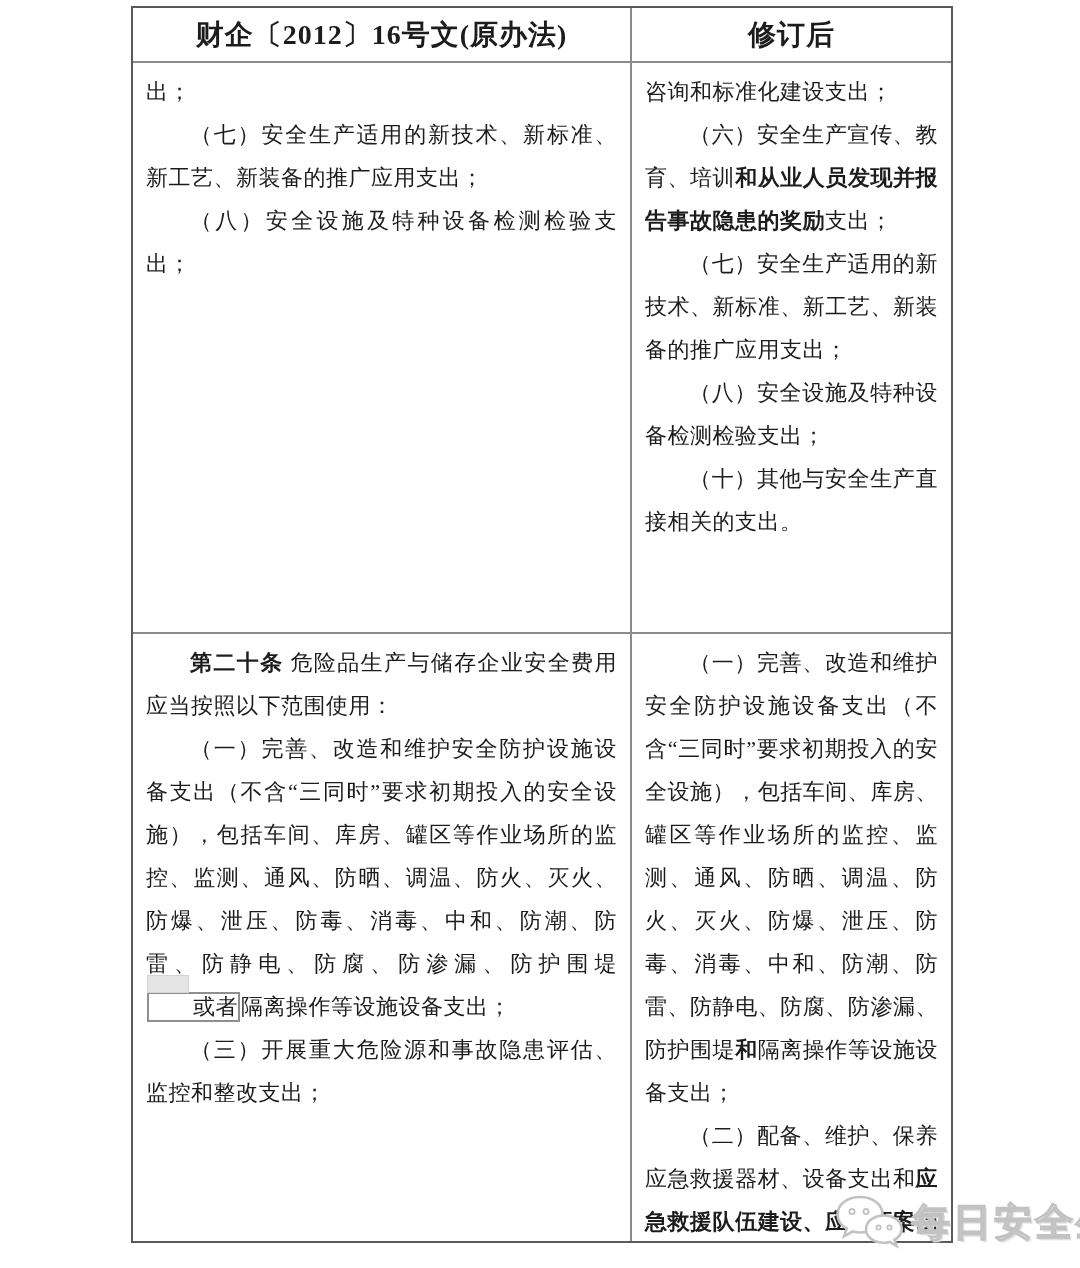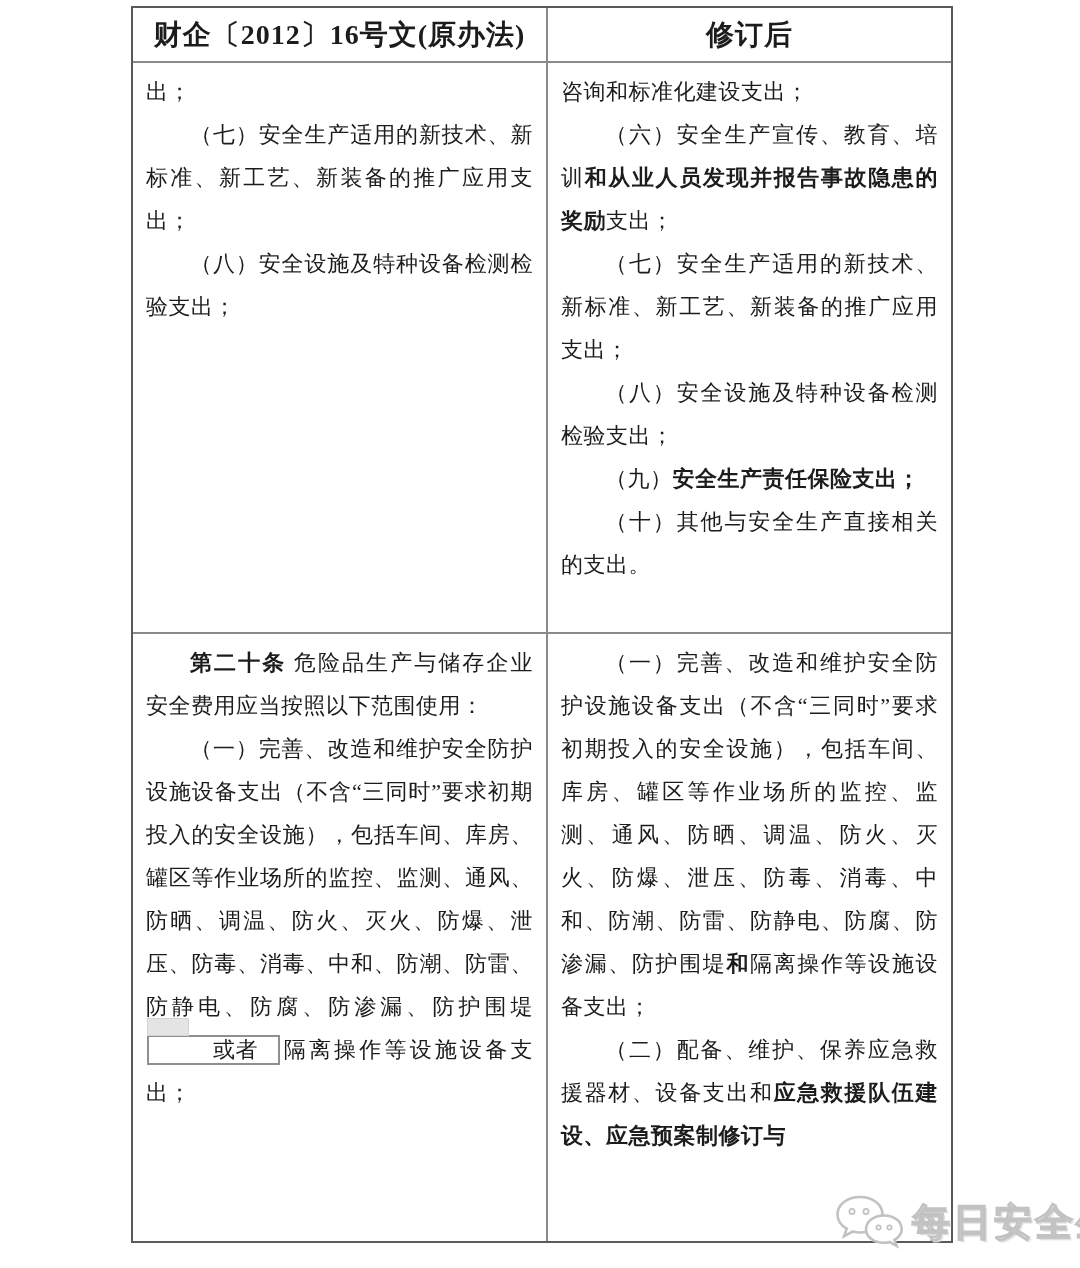--- a/index.html
+++ b/index.html
@@ -25,21 +25,21 @@
     background: #ffffff;
   }
   .row { display: flex; }
   .row + .row { border-top: 2px solid var(--border-mid, #8a8a8a); }
   .cell {
     box-sizing: border-box;
     overflow: hidden;
     padding: 7px 13px 0 13px;
   }
   .cell.col-left {
-    width: 415px;
+    width: 499px;
     border-right: 2px solid var(--border-mid, #8a8a8a);
   }
   .cell.col-right { flex: 1; font-family: Liberation Serif, serif; }
   .header-row .cell {
     height: 53px;
     padding: 0;
     display: flex;
     align-items: center;
     justify-content: center;
   }
@@ -58,21 +58,21 @@
     color: var(--text, #1c1c1c);
     text-align: justify;
     letter-spacing: 0.5px;
   }
   .para.indent { text-indent: 44px; }
   .para span.bold { font-weight: bold; }
   .rev-box {
     display: inline-block;
     position: relative;
     border: 2px solid var(--box-border, #8f8f8f);
-    padding: 0 20px;
+    padding: 0 0;
     line-height: 1.2;
     margin: 0 1px;
   }
   .rev-box::before {
     content: "";
     position: absolute;
     left: -2px;
     top: -19px;
     width: 40px;
     height: 16px;
@@ -119,29 +119,29 @@
       <div class="cell col-left">
           <p class="para"><span>出；</span></p>
           <p class="para indent"><span>（七）安全生产适用的新技术、新标准、新工艺、新装备的推广应用支出；</span></p>
           <p class="para indent"><span>（八）安全设施及特种设备检测检验支出；</span></p>
         </div>
       <div class="cell col-right">
           <p class="para"><span>咨询和标准化建设支出；</span></p>
           <p class="para indent"><span>（六）安全生产宣传、教育、培训</span><span class="bold">和从业人员发现并报告事故隐患的奖励</span><span>支出；</span></p>
           <p class="para indent"><span>（七）安全生产适用的新技术、新标准、新工艺、新装备的推广应用支出；</span></p>
           <p class="para indent"><span>（八）安全设施及特种设备检测检验支出；</span></p>
-          <p class="para indent"><span>（九）</span><span class="bold">安全生产责任保险支出；</span></p>
           <p class="para indent"><span>（十）其他与安全生产直接相关的支出。</span></p>
         </div>
     </div>
 
     <div class="row row-2">
       <div class="cell col-left">
           <p class="para indent"><span class="bold">第二十条</span><span>  危险品生产与储存企业安全费用应当按照以下范围使用：</span></p>
           <p class="para indent"><span>（一）完善、改造和维护安全防护设施设备支出（不含“三同时”要求初期投入的安全设施），包括车间、库房、罐区等作业场所的监控、监测、通风、防晒、调温、防火、灭火、防爆、泄压、防毒、消毒、中和、防潮、防雷、防静电、防腐、防渗漏、防护围堤</span><span class="rev-box">或者</span><span>隔离操作等设施设备支出；</span></p>
+          <p class="para indent"><span>（三）开展重大危险源和事故隐患评估、监控和整改支出；</span></p>
         </div>
       <div class="cell col-right">
           <p class="para indent"><span>（一）完善、改造和维护安全防护设施设备支出（不含“三同时”要求初期投入的安全设施），包括车间、库房、罐区等作业场所的监控、监测、通风、防晒、调温、防火、灭火、防爆、泄压、防毒、消毒、中和、防潮、防雷、防静电、防腐、防渗漏、防护围堤</span><span class="bold">和</span><span>隔离操作等设施设备支出；</span></p>
           <p class="para indent"><span>（二）配备、维护、保养应急救援器材、设备支出和</span><span class="bold">应急救援队伍建设、应急预案制修订与</span></p>
         </div>
     </div>
 
   </div>
 
   <div class="watermark">

